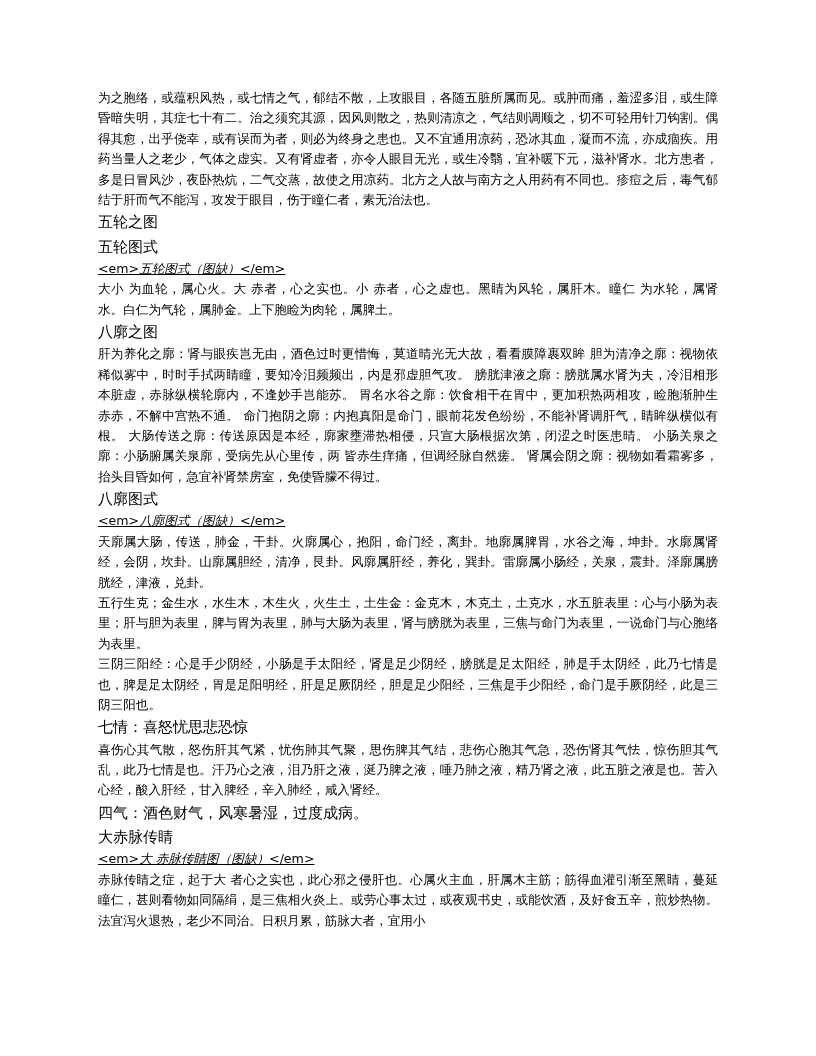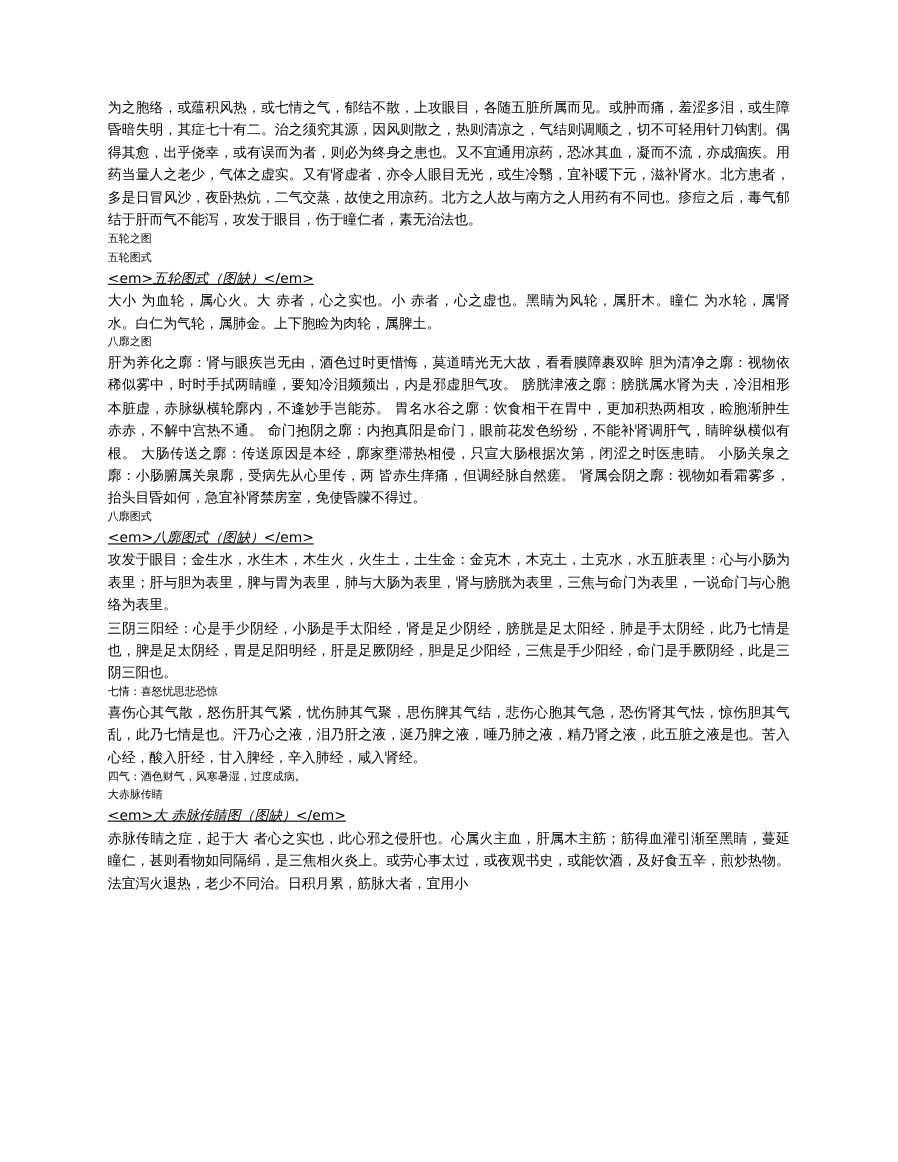--- a/index.html
+++ b/index.html
@@ -28,21 +28,21 @@
   }
   .para {
     margin: 0;
     padding: 0;
     text-indent: 0;
     word-break: break-all;
   }
   .heading {
     margin: 0;
     padding: 0;
-    font-size: 10px;
+    font-size: 15px;
     font-weight: normal;
     line-height: 1.62;
   }
   .em-line {
     margin: 0;
     padding: 0;
     line-height: 1.62;
     text-decoration: underline;
   }
   .tag {
@@ -66,21 +66,22 @@
       <p class="para">肝为养化之廓：肾与眼疾岂无由，酒色过时更惜悔，莫道晴光无大故，看看膜障裹双眸
 胆为清净之廓：视物依稀似雾中，时时手拭两睛瞳，要知冷泪频频出，内是邪虚胆气攻。
 膀胱津液之廓：膀胱属水肾为夫，冷泪相形本脏虚，赤脉纵横轮廓内，不逢妙手岂能苏。
 胃名水谷之廓：饮食相干在胃中，更加积热两相攻，睑胞渐肿生赤赤，不解中宫热不通。
 命门抱阴之廓：内抱真阳是命门，眼前花发色纷纷，不能补肾调肝气，睛眸纵横似有根。
 大肠传送之廓：传送原因是本经，廓家壅滞热相侵，只宣大肠根据次第，闭涩之时医患晴。
 小肠关泉之廓：小肠腑属关泉廓，受病先从心里传，两  皆赤生痒痛，但调经脉自然瘥。
 肾属会阴之廓：视物如看霜雾多，抬头目昏如何，急宜补肾禁房室，免使昏朦不得过。</p>
       <h2 class="heading">八廓图式</h2>
       <div class="em-line"><span class="tag">&lt;em&gt;</span><span class="em-text">八廓图式（图缺）</span><span class="tag">&lt;/em&gt;</span></div>
-      <p class="para">攻发于眼目；金生水，水生木，木生火，火生土，土生金：金克木，木克土，土克水，水五脏表里：心与小肠为表里；肝与胆为表里，脾与胃为表里，肺与大肠为表里，肾与膀胱为表里，三焦与命门为表里，一说命门与心胞络为表里。</p>
+      <p class="para">天廓属大肠，传送，肺金，干卦。火廓属心，抱阳，命门经，离卦。地廓属脾胃，水谷之海，坤卦。水廓属肾经，会阴，坎卦。山廓属胆经，清净，艮卦。风廓属肝经，养化，巽卦。雷廓属小肠经，关泉，震卦。泽廓属膀胱经，津液，兑卦。</p>
+      <p class="para">五行生克；金生水，水生木，木生火，火生土，土生金：金克木，木克土，土克水，水五脏表里：心与小肠为表里；肝与胆为表里，脾与胃为表里，肺与大肠为表里，肾与膀胱为表里，三焦与命门为表里，一说命门与心胞络为表里。</p>
       <p class="para">三阴三阳经：心是手少阴经，小肠是手太阳经，肾是足少阴经，膀胱是足太阳经，肺是手太阴经，此乃七情是也，脾是足太阴经，胃是足阳明经，肝是足厥阴经，胆是足少阳经，三焦是手少阳经，命门是手厥阴经，此是三阴三阳也。</p>
       <h2 class="heading">七情：喜怒忧思悲恐惊</h2>
       <p class="para">喜伤心其气散，怒伤肝其气紧，忧伤肺其气聚，思伤脾其气结，悲伤心胞其气急，恐伤肾其气怯，惊伤胆其气乱，此乃七情是也。汗乃心之液，泪乃肝之液，涎乃脾之液，唾乃肺之液，精乃肾之液，此五脏之液是也。苦入心经，酸入肝经，甘入脾经，辛入肺经，咸入肾经。</p>
       <h2 class="heading">四气：酒色财气，风寒暑湿，过度成病。</h2>
       <h2 class="heading">大赤脉传睛</h2>
       <div class="em-line"><span class="tag">&lt;em&gt;</span><span class="em-text">大  赤脉传睛图（图缺）</span><span class="tag">&lt;/em&gt;</span></div>
       <p class="para">赤脉传睛之症，起于大  者心之实也，此心邪之侵肝也。心属火主血，肝属木主筋；筋得血灌引渐至黑睛，蔓延瞳仁，甚则看物如同隔绢，是三焦相火炎上。或劳心事太过，或夜观书史，或能饮酒，及好食五辛，煎炒热物。法宜泻火退热，老少不同治。日积月累，筋脉大者，宜用小</p>
     </div>
 </div>
 

